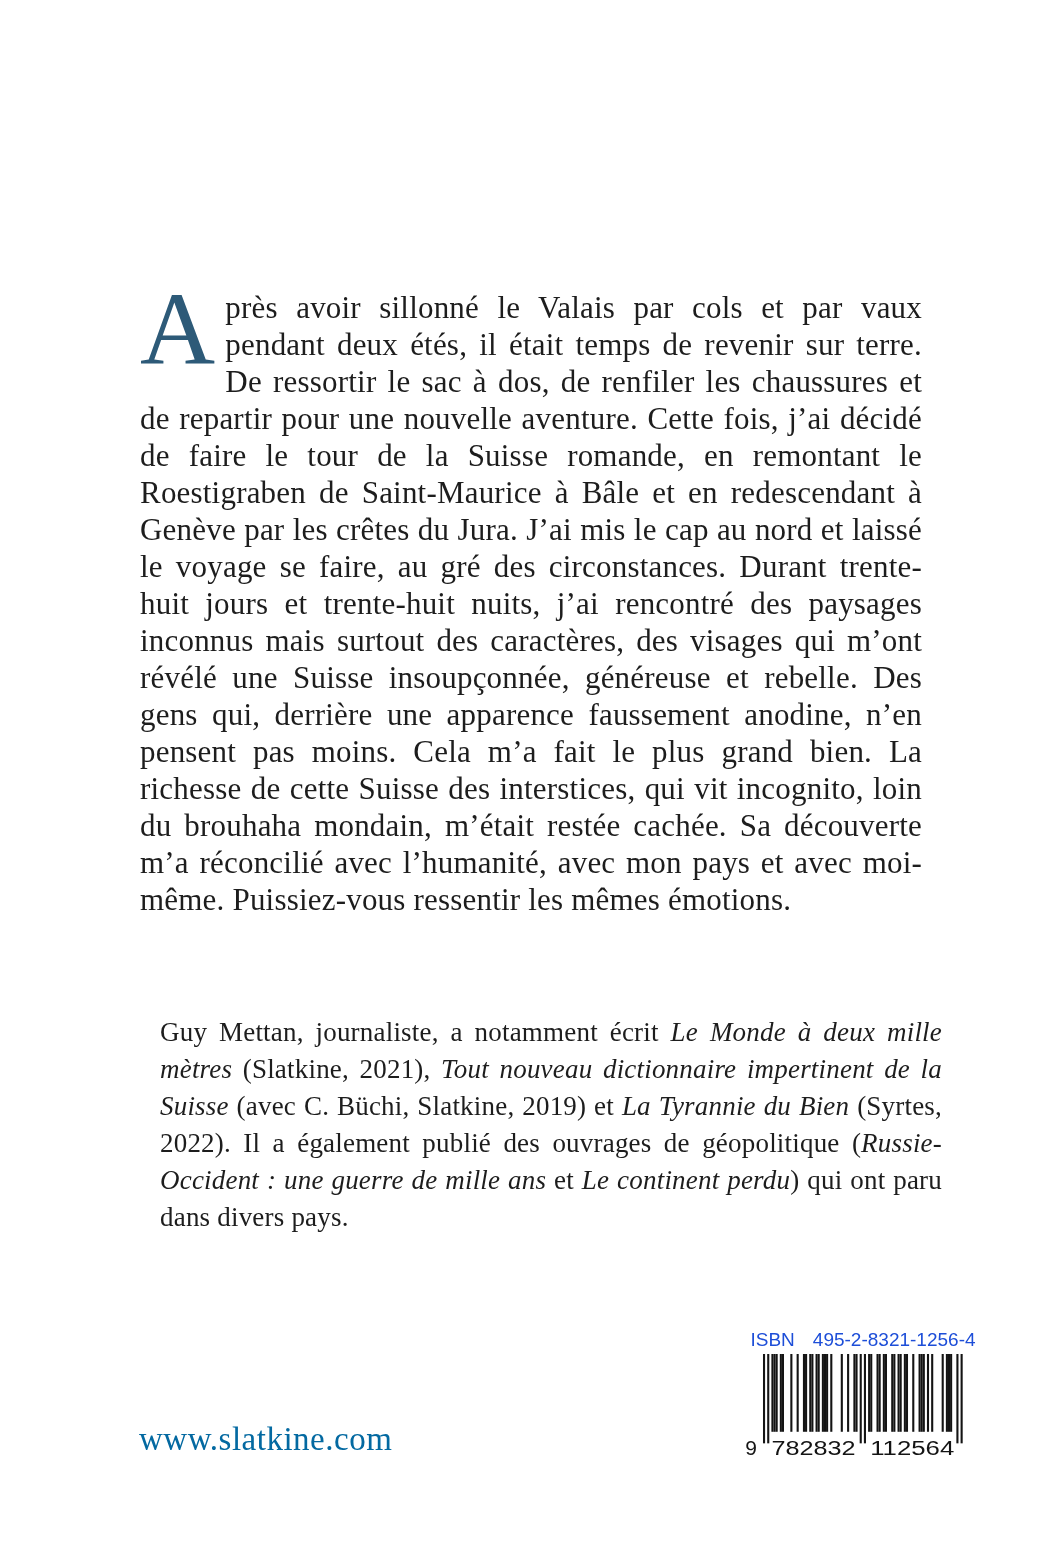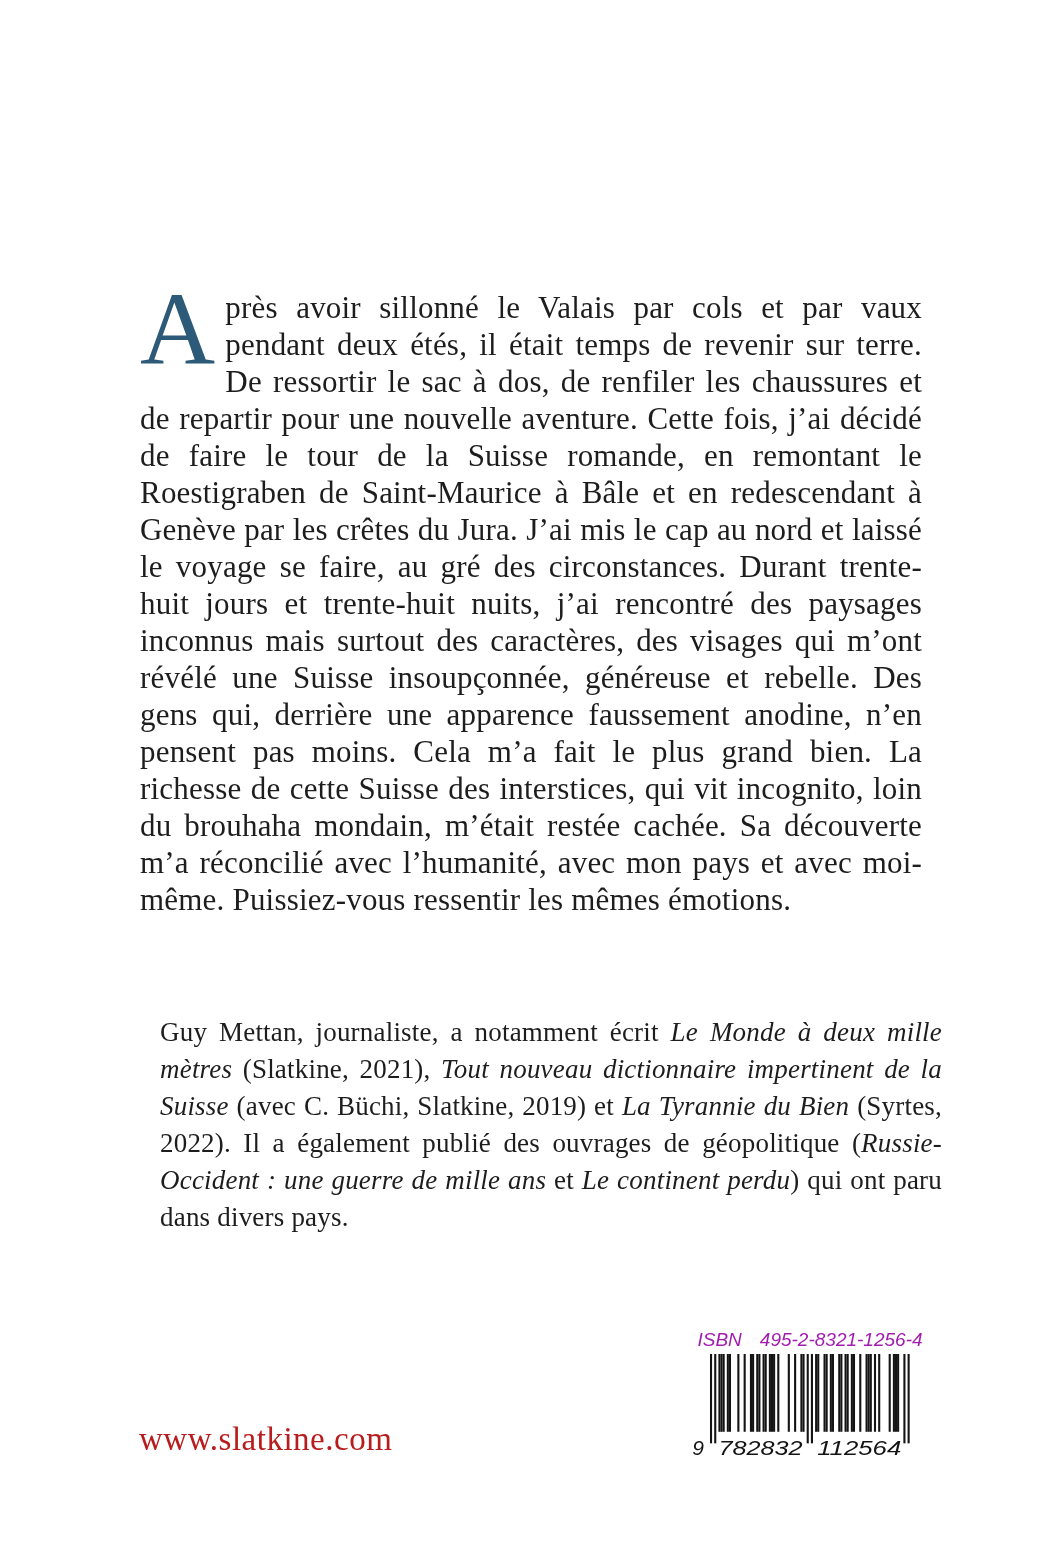--- a/index.html
+++ b/index.html
@@ -46,32 +46,31 @@
     letter-spacing:0.2px;
   }
   .bio .it { font-style:italic; }
 
   
   .website {
     position:absolute;
     left:139px; top:1421px;
     font-size:33px;
     line-height:36px;
-    color:#b91c1c;
+    color:#0369a1;
     letter-spacing:0.5px;
     cursor:pointer;
   }
 
   
   .isbn-block {
     position:absolute;
-    left:691px; top:1329px;
+    left:744px; top:1329px;
     width:224px;
-    color:#a21caf;
-    font-style:italic;
+    color:#1d4ed8;
   }
   .isbn-line {
     display:flex;
     justify-content:center;
     gap:18px;
     padding-left:14px;
     font-family:"Liberation Sans", sans-serif;
     font-size:19px;
     line-height:22px;
     white-space:nowrap;

